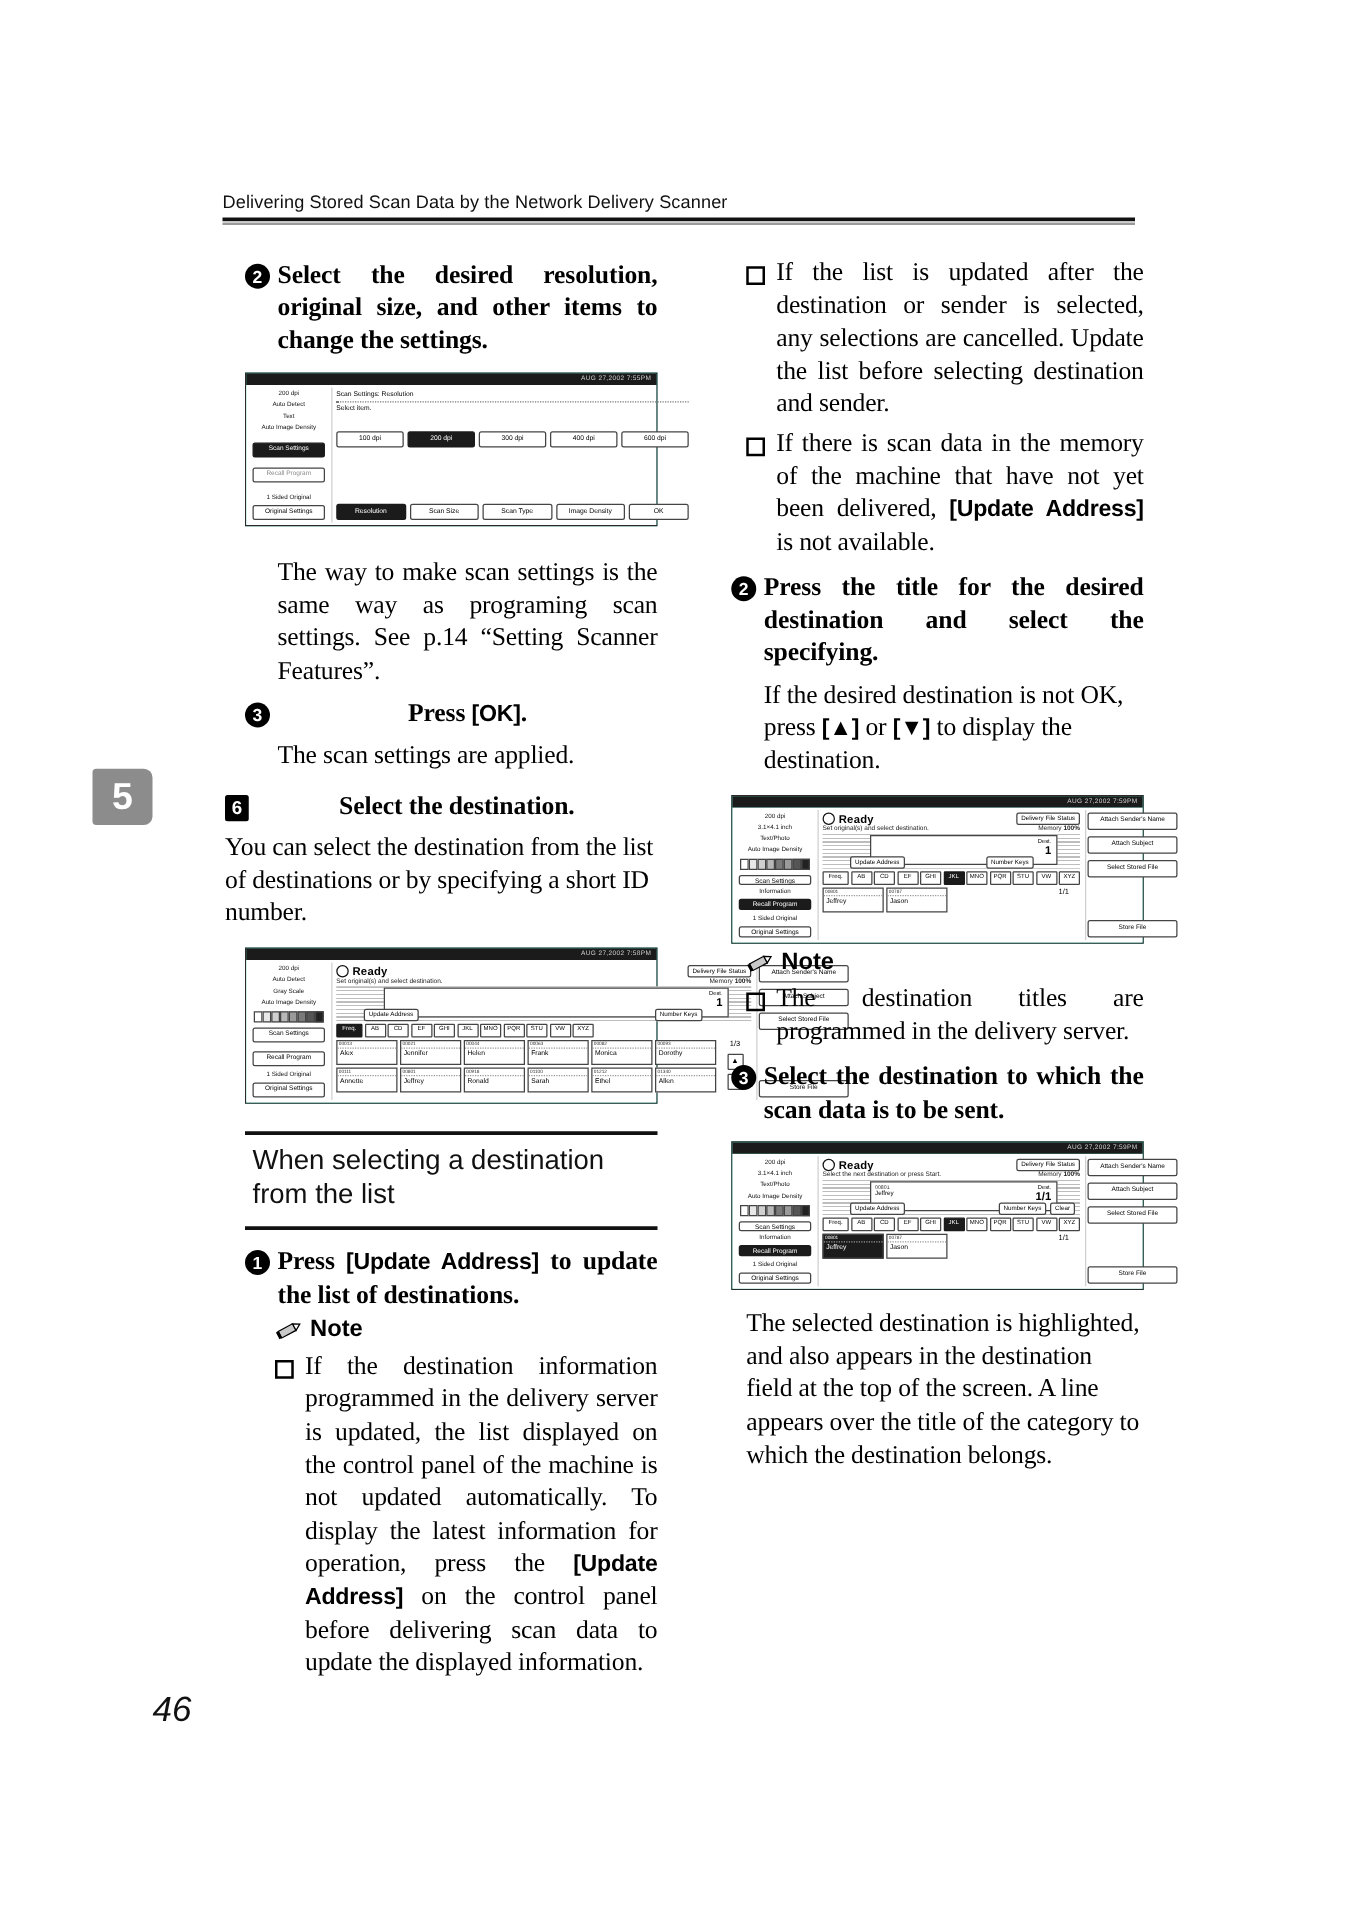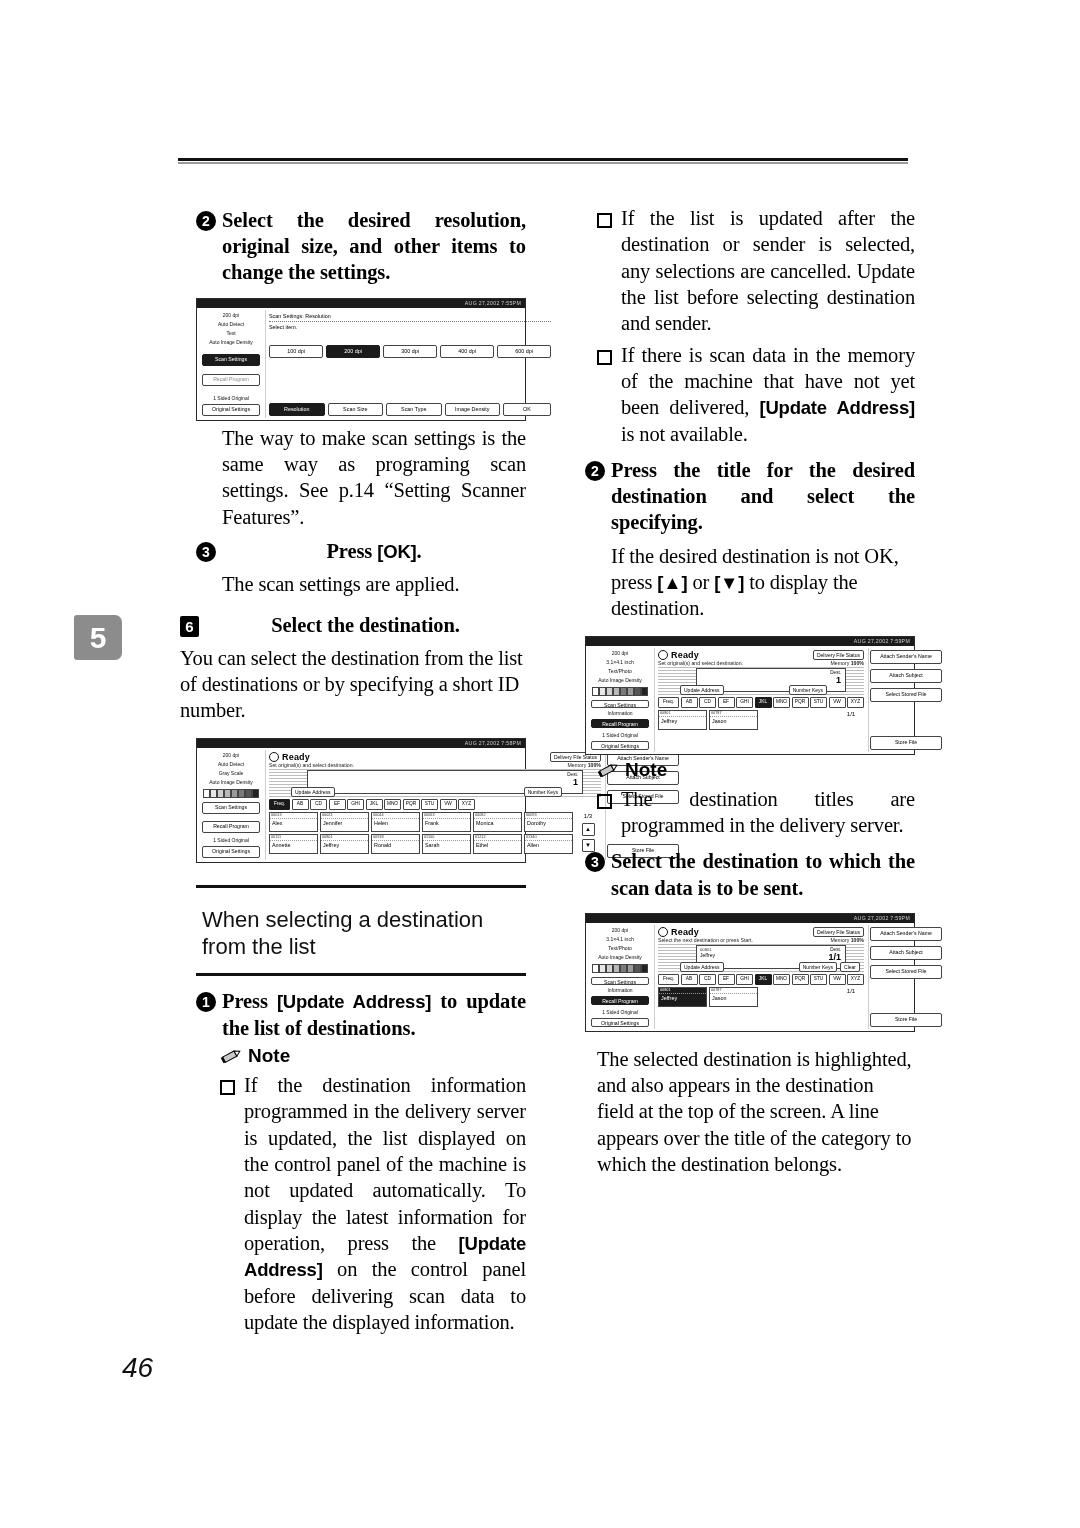--- a/index.html
+++ b/index.html
@@ -51,21 +51,21 @@
   .notehead .lbl{font-family:"Liberation Sans",sans-serif;font-weight:700;font-size:19px;}
 
   .bullet{display:flex;align-items:flex-start;margin-top:5px;padding-left:24px;}
   .bullet .bx{flex:0 0 auto;width:11px;height:11px;border:2px solid #000;margin:8px 9px 0 0;}
   .bullet .btxt{flex:1 1 auto;font-size:20.5px;line-height:1.285;text-align:justify;letter-spacing:-0.15px;}
 
   
   .sect{margin-top:22px;}
   .sect .r1{height:3px;background:#111;}
   .sect .r2{height:3px;background:#111;margin-top:6px;}
-  .sect .h{font-family:"Liberation Sans",sans-serif;font-size:22px;line-height:1.22;padding:19px 0 7px 6px;color:#111;}
+  .sect .h{font-family:"Liberation Sans",sans-serif;font-size:22px;line-height:1.22;padding:7px 0 7px 6px;color:#111;}
 
   
   .lcd{position:relative;background:#5eead4;border:1px solid #2a2a2a;margin-top:10px;
        font-family:"Liberation Sans",sans-serif;color:#000;}
   .lcd .titlebar{height:9px;background:#1b1b1b;position:relative;}
   .lcd .titlebar .dt{position:absolute;right:4px;top:0px;color:#cfcfcf;font-size:5.2px;letter-spacing:.3px;line-height:9px;}
   .lcd .inner{display:flex;background:#fff;padding:2px;gap:2px;}
 
   .lcd .sidebar{width:62px;flex:0 0 62px;display:flex;flex-direction:column;align-items:center;
                 gap:2px;padding:2px 1px;}
@@ -137,20 +137,21 @@
   .lcd2 .bbtn.sel{background:#1b1b1b;color:#fff;border-color:#1b1b1b;}
   .lcd2 .bbtn.ok{flex:0 0 46px;}
   .lcd2 .filler{flex:1 1 auto;}
 </style>
 </head>
 <body>
 
 <div id="page">
 
   <div class="runhead">
+    <div class="rh-text">Delivering Stored Scan Data by the Network Delivery Scanner</div>
     <div class="rh-rule"></div>
     <div class="rh-rule2"></div>
   </div>
 
   <div class="chaptab">5</div>
 
   <div class="folio">46</div>
 
   <div class="col" id="colL">
 
@@ -192,21 +193,21 @@
             <div class="bbtn sel">Resolution</div>
             <div class="bbtn">Scan Size</div>
             <div class="bbtn">Scan Type</div>
             <div class="bbtn">Image Density</div>
             <div class="bbtn ok">OK</div>
           </div>
         </div>
       </div>
     </div>
 
-    <div class="body indent" style="margin-top:4px;">The way to make scan settings is the same way as programing scan settings. See p.14 “Setting Scanner Features”.</div>
+    <div class="body indent" style="margin-top:24px;">The way to make scan settings is the same way as programing scan settings. See p.14 “Setting Scanner Features”.</div>
 
     <div class="step" style="margin-top:8px;">
       <div class="num">3</div>
       <div class="txt nojust"><span>Press </span><span class="kb">[OK]</span><span>.</span></div>
     </div>
 
     <div class="body indent nojust">The scan settings are applied.</div>
 
     <div class="step" style="margin-top:14px;margin-left:-16px;">
       <div class="num sq">6</div>

